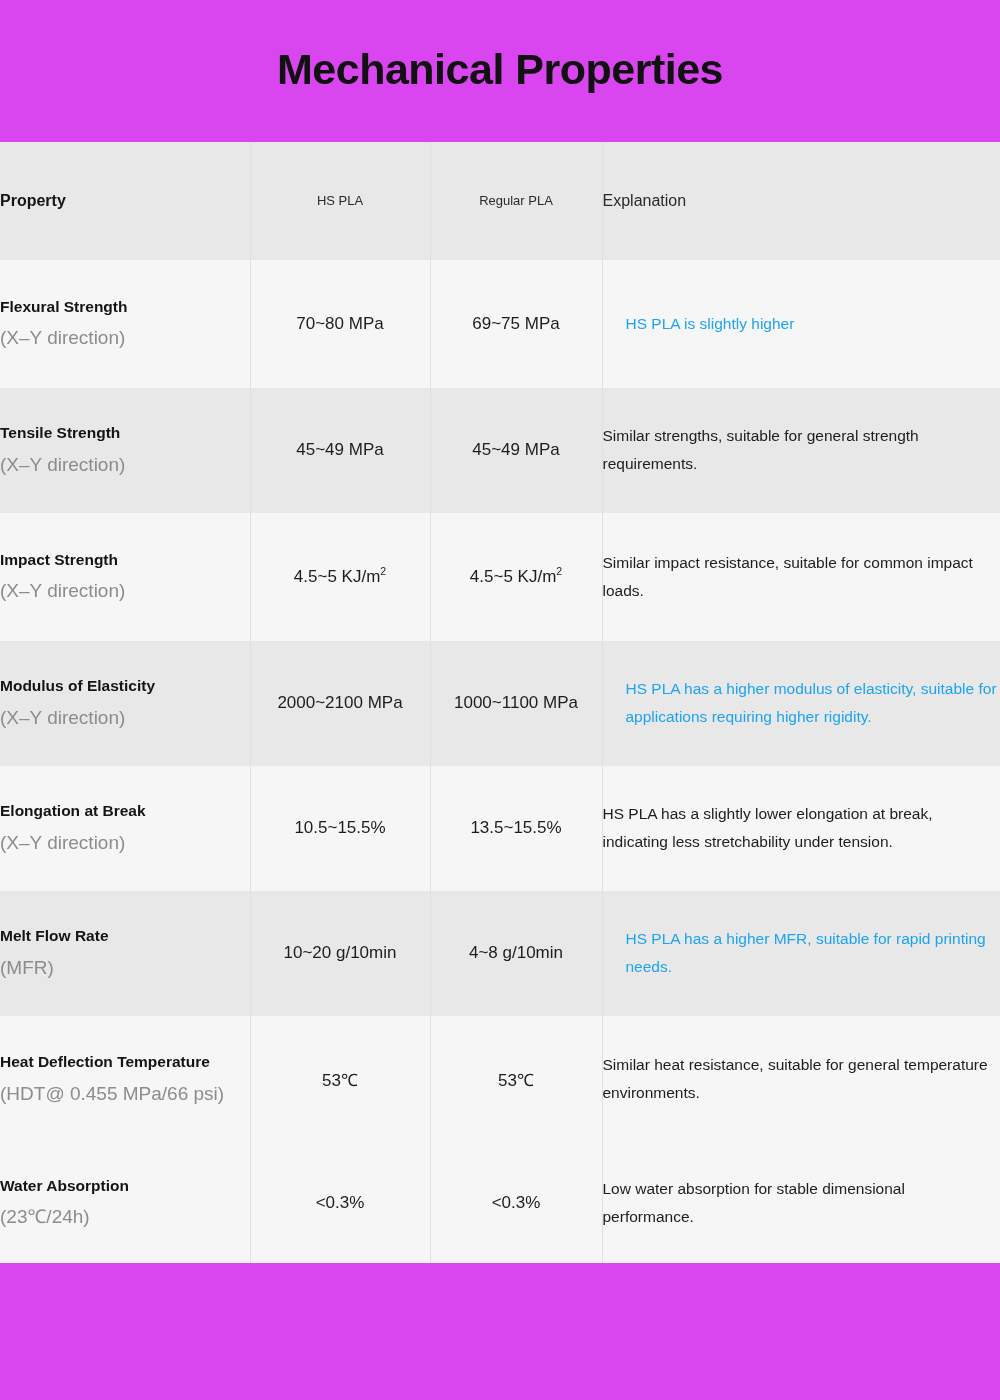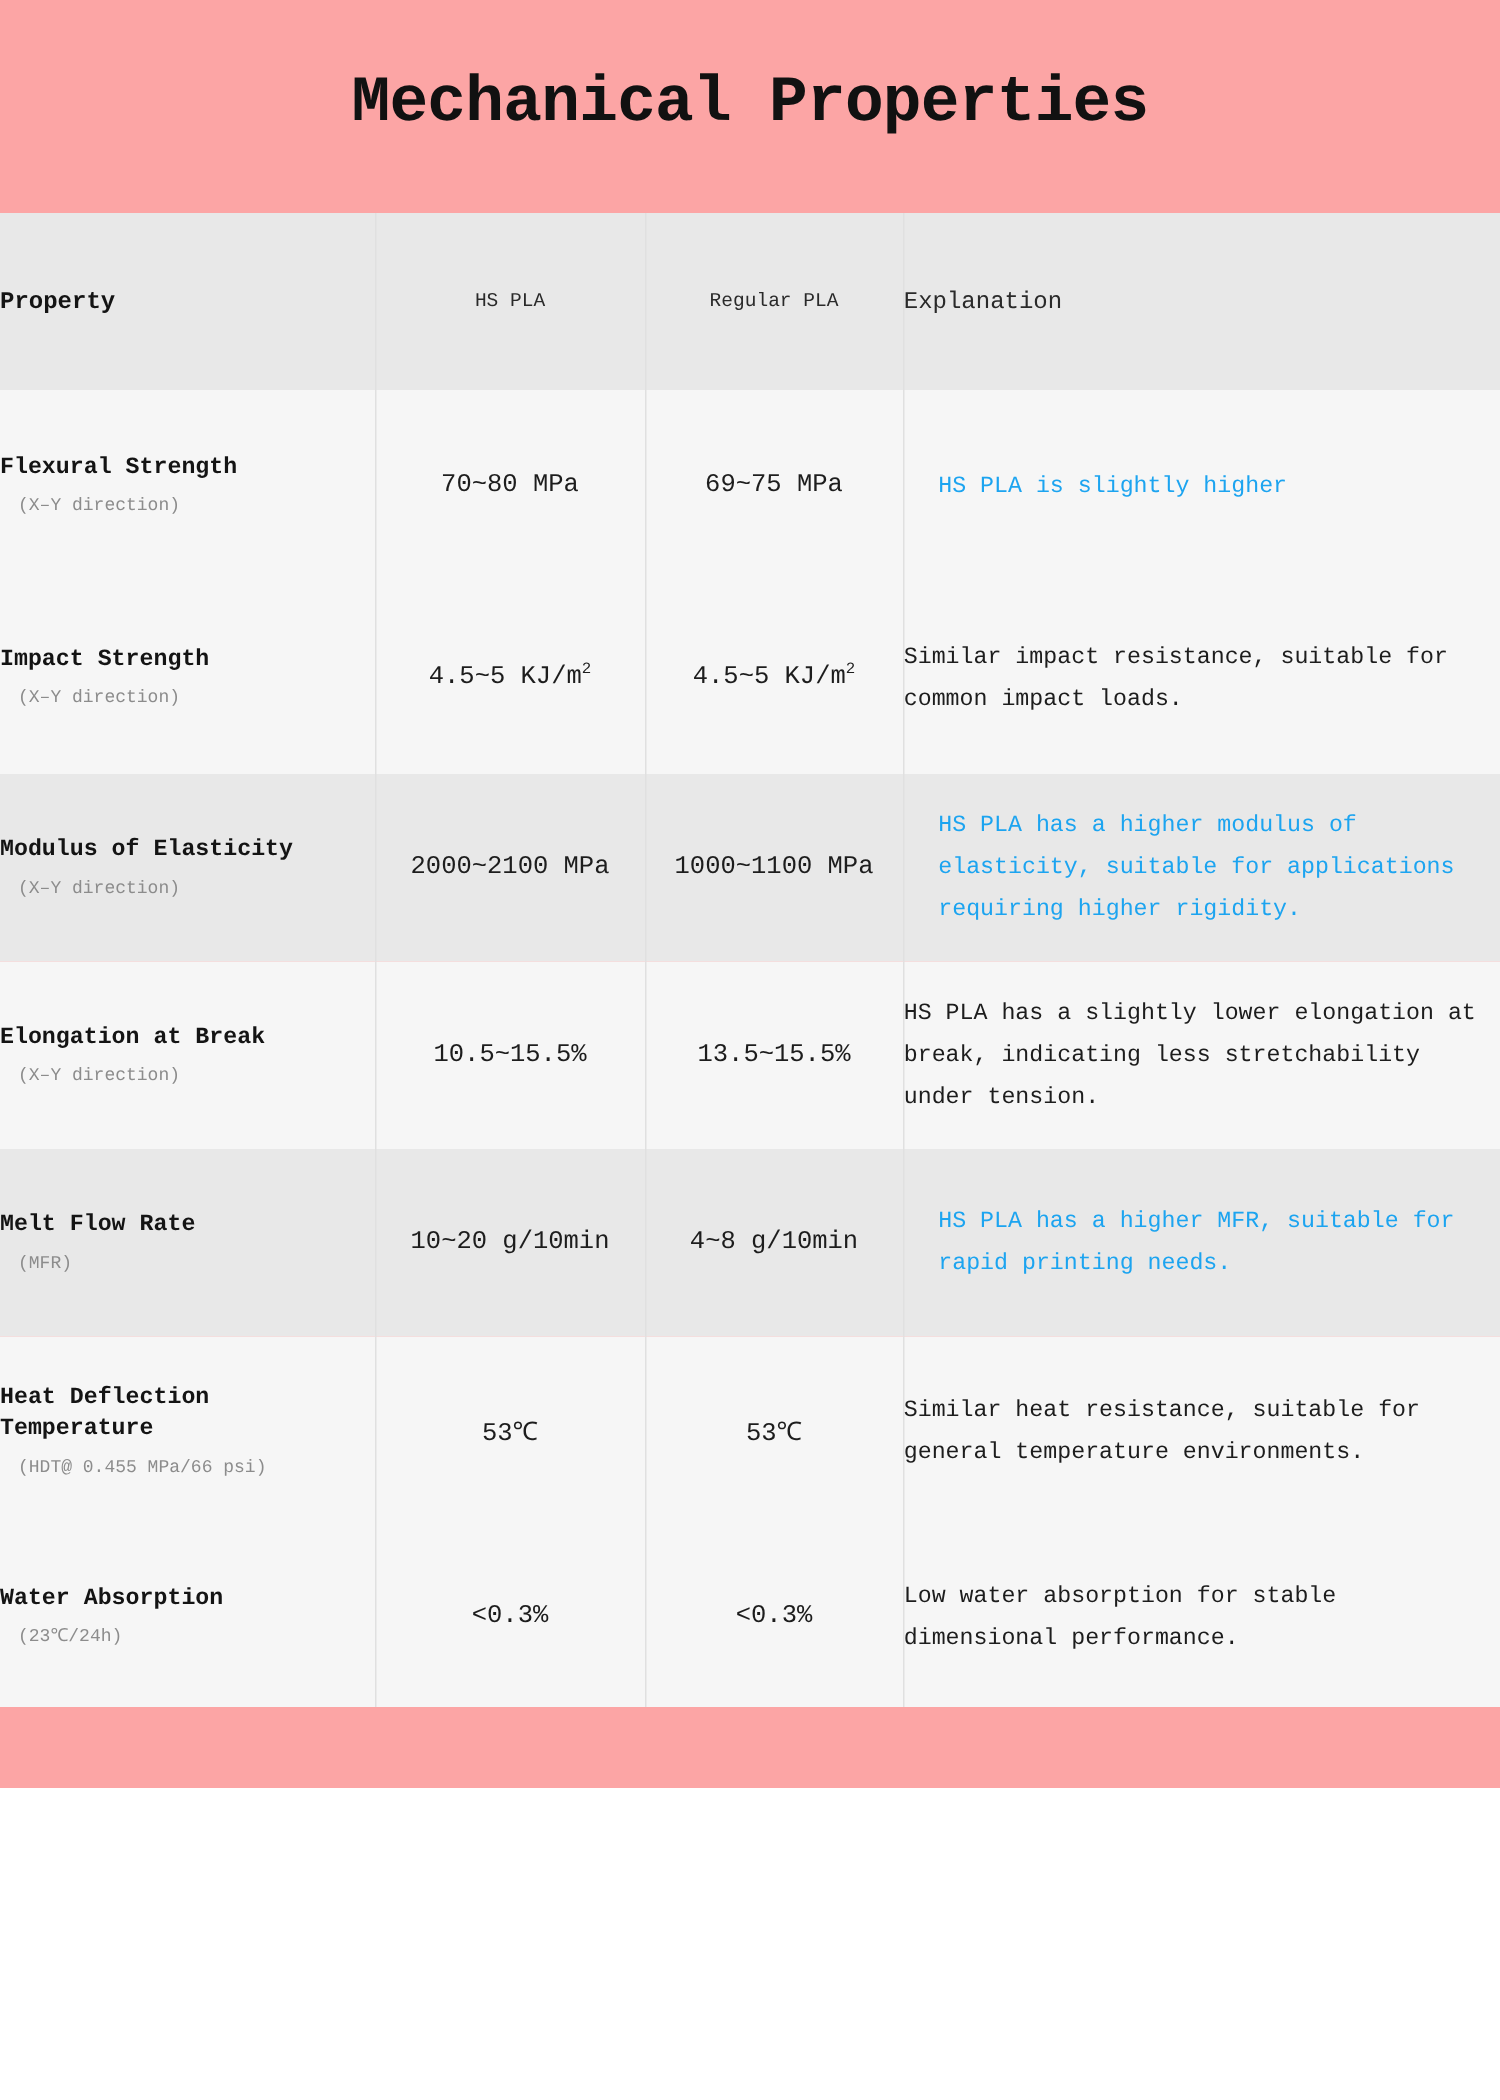--- a/index.html
+++ b/index.html
@@ -7,25 +7,24 @@
   html, body {
     width: 1000px;
     height: 1400px;
     background: #ffffff;
     font-family: "Liberation Sans", sans-serif;
     -webkit-font-smoothing: antialiased;
   }
 
   .page {
     width: 1000px;
-    height: 1192px;
+    height: 1400px;
     position: relative;
     overflow: hidden;
-    background: #fca5a5;
-    font-family: Liberation Mono, monospace;
+    background: #d946ef;
   }
 
   
   .title {
     width: 100%;
     text-align: center;
     font-size: 43px;
     font-weight: 700;
     letter-spacing: -0.5px;
     color: #111111;
@@ -93,26 +92,25 @@
   }
   .prop-name {
     display: block;
     font-size: 15.5px;
     font-weight: 700;
     color: #141414;
     line-height: 1.36;
   }
   .prop-sub {
     display: block;
-    font-size: 12px;
+    font-size: 19px;
     font-weight: 400;
     color: #8c8c8c;
     line-height: 1.45;
     margin-top: 7px;
-    padding-left: 12px;
   }
 
   .cell-val {
     text-align: center;
     font-size: 17px;
     font-weight: 400;
     color: #1d1d1d;
     padding: 0 6px;
     white-space: nowrap;
   }
@@ -173,20 +171,29 @@
       <tr class="row-light r-flex">
         <td class="cell-prop">
           <span class="prop-name">Flexural Strength</span>
           <span class="prop-sub">(X–Y direction)</span>
         </td>
         <td class="cell-val">70~80 MPa</td>
         <td class="cell-val">69~75 MPa</td>
         <td class="cell-expl blue">HS PLA is slightly higher</td>
       </tr>
 
+      <tr class="row-dark r-tens">
+        <td class="cell-prop">
+          <span class="prop-name">Tensile Strength</span>
+          <span class="prop-sub">(X–Y direction)</span>
+        </td>
+        <td class="cell-val">45~49 MPa</td>
+        <td class="cell-val">45~49 MPa</td>
+        <td class="cell-expl">Similar strengths, suitable for general strength requirements.</td>
+      </tr>
 
       <tr class="row-light r-imp">
         <td class="cell-prop">
           <span class="prop-name">Impact Strength</span>
           <span class="prop-sub">(X–Y direction)</span>
         </td>
         <td class="cell-val">4.5~5 KJ/m<sup>2</sup></td>
         <td class="cell-val">4.5~5 KJ/m<sup>2</sup></td>
         <td class="cell-expl">Similar impact resistance, suitable for common impact loads.</td>
       </tr>

